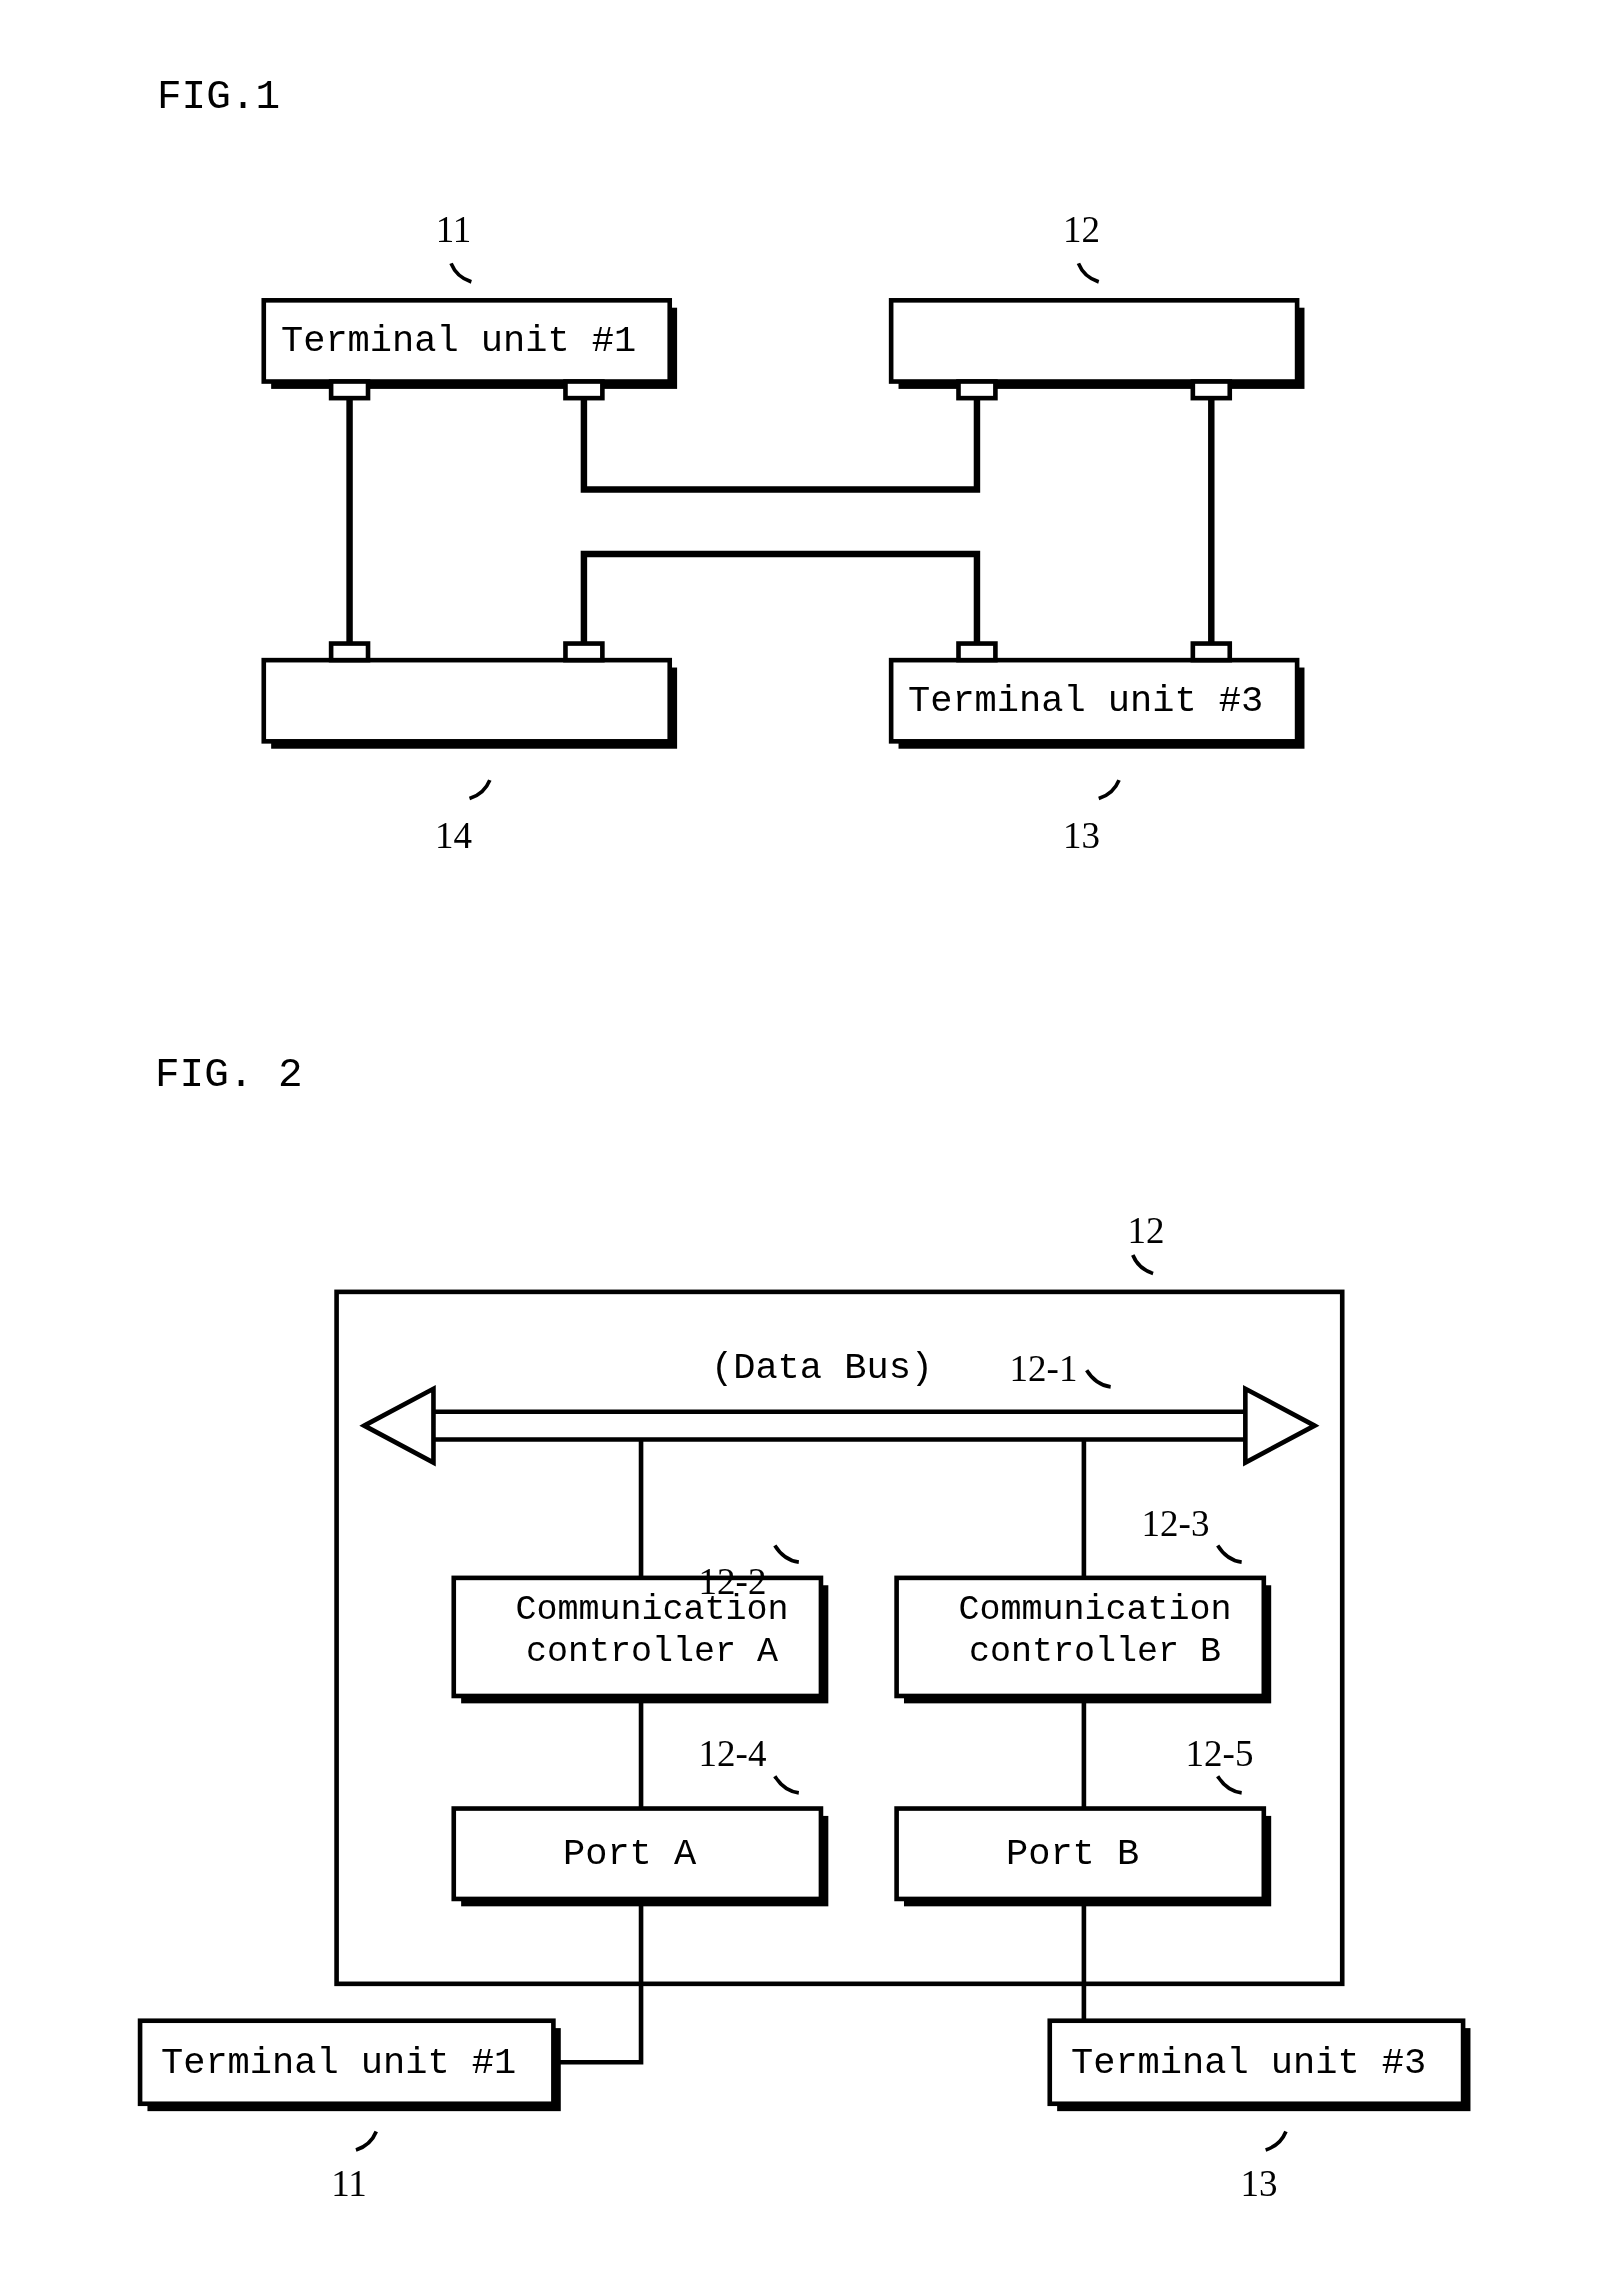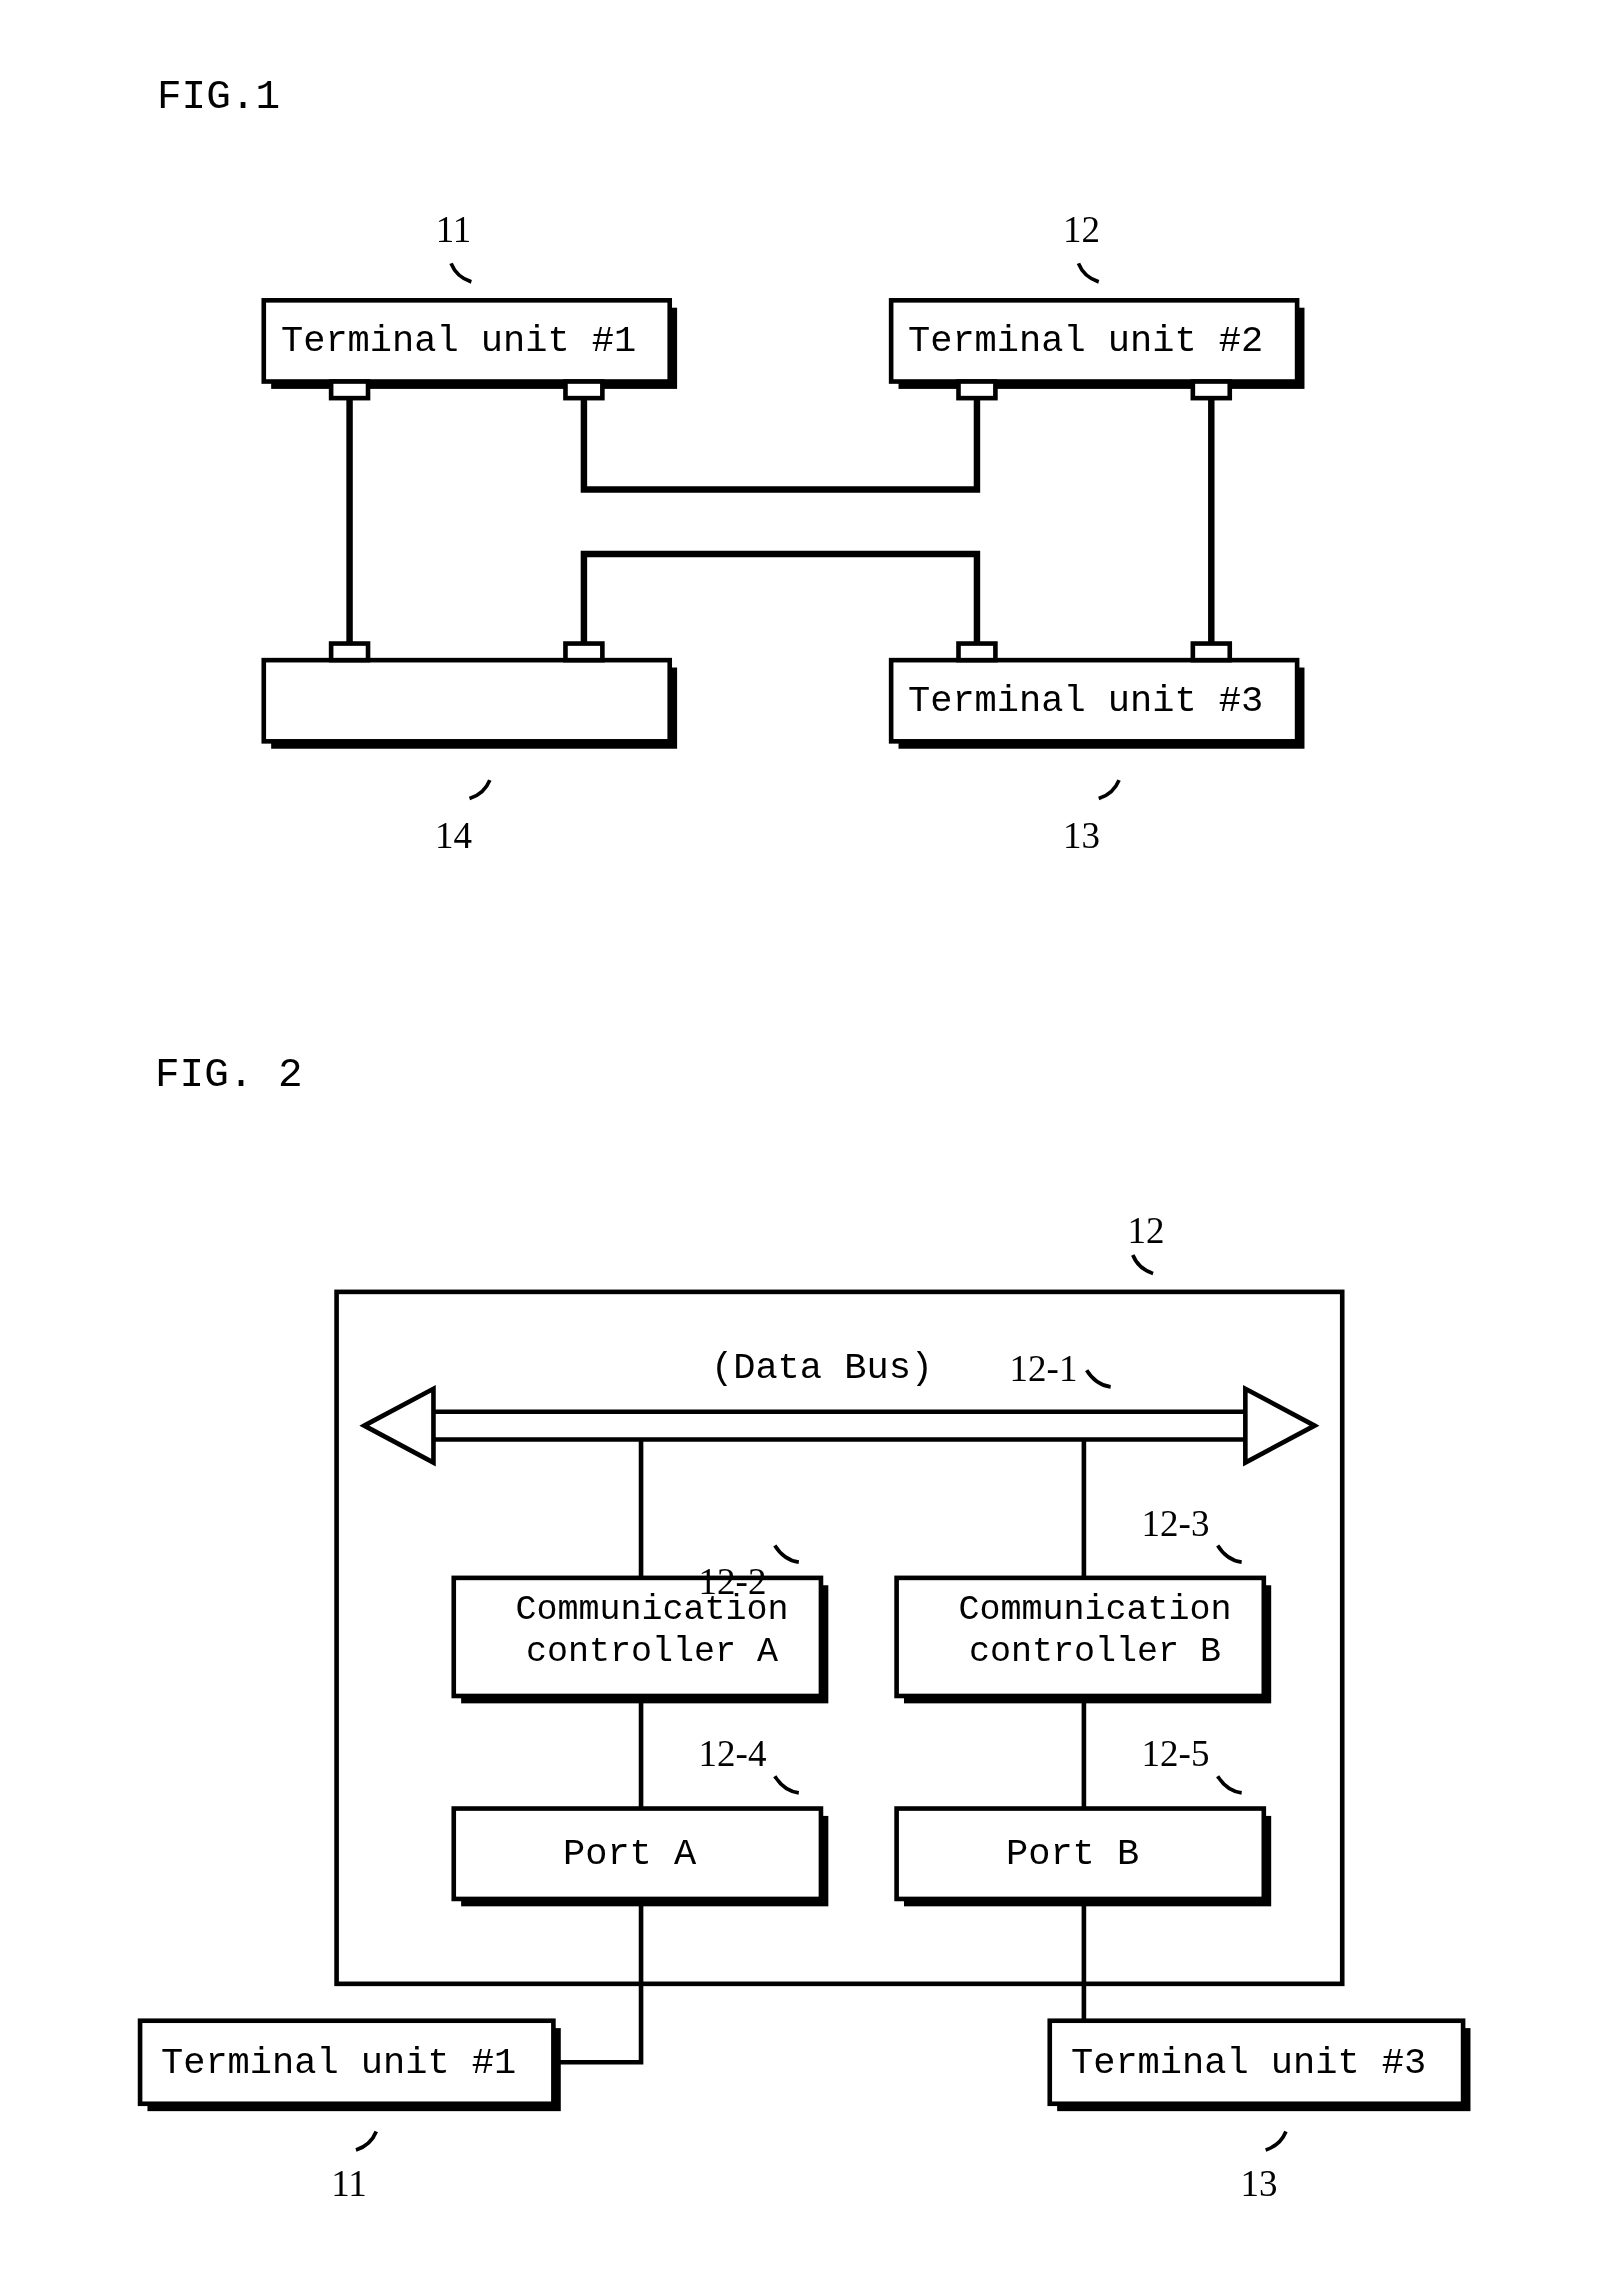--- a/index.html
+++ b/index.html
@@ -74,21 +74,20 @@
     <line x1="138" y1="231" x2="138" y2="497" stroke="#000" stroke-width="7"></line>
 
     <line x1="1072" y1="231" x2="1072" y2="497" stroke="#000" stroke-width="7"></line>
 
     <path d="M 392 231 L 392 330 L 818 330 L 818 231" stroke="#000" stroke-width="7" fill="none"></path>
 
     <path d="M 392 497 L 392 400 L 818 400 L 818 497" stroke="#000" stroke-width="7" fill="none"></path>
   </svg>
 
   <div class="abs" style="left:281px; top:320px; font-size:37px;">Terminal unit #1</div>
-  <div class="abs" style="left:908px; top:320px; font-size:37px;">Terminal unit #2</div>
   <div class="abs" style="left:908px; top:680px; font-size:37px;">Terminal unit #3</div>
 
   <div class="abs num-label" style="left:426px; top:208px; width:55px;">11</div>
   <div class="abs num-label" style="left:1054px; top:208px; width:55px;">12</div>
   <div class="abs num-label" style="left:426px; top:814px; width:55px;">14</div>
   <div class="abs num-label" style="left:1054px; top:814px; width:55px;">13</div>
 
   <div class="abs fig-label" style="left:155px; top:1052px;">FIG. 2</div>
 
   <svg class="abs" style="left:129px; top:1218px;" width="1347" height="1015" viewBox="0 0 1460 1100">
@@ -175,21 +174,21 @@
     <span>Communication</span><br>
     <span>controller A</span>
   </div>
 
   <div class="abs" style="left:925px; top:1589px; font-size:35px; text-align:center; width:340px; line-height:1.2;">
     <span>Communication</span><br>
     <span>controller B</span>
   </div>
 
   <div class="abs num-label" style="left:677px; top:1732px; width:111px; font-size:37px;">12-4</div>
-  <div class="abs num-label" style="left:1120px; top:1732px; width:111px; font-size:37px;">12-5</div>
+  <div class="abs num-label" style="left:1164px; top:1732px; width:111px; font-size:37px;">12-5</div>
 
   <div class="abs" style="left:563px; top:1833px; font-size:37px;text-align:right;">Port A</div>
   <div class="abs" style="left:1006px; top:1833px; font-size:37px;">Port B</div>
 
   <div class="abs" style="left:161px; top:2042px; font-size:37px;">Terminal unit #1</div>
   <div class="abs" style="left:1071px; top:2042px; font-size:37px;">Terminal unit #3</div>
 
   <div class="abs num-label" style="left:312px; top:2162px; width:74px;">11</div>
   <div class="abs num-label" style="left:1222px; top:2162px; width:74px;">13</div>
 

